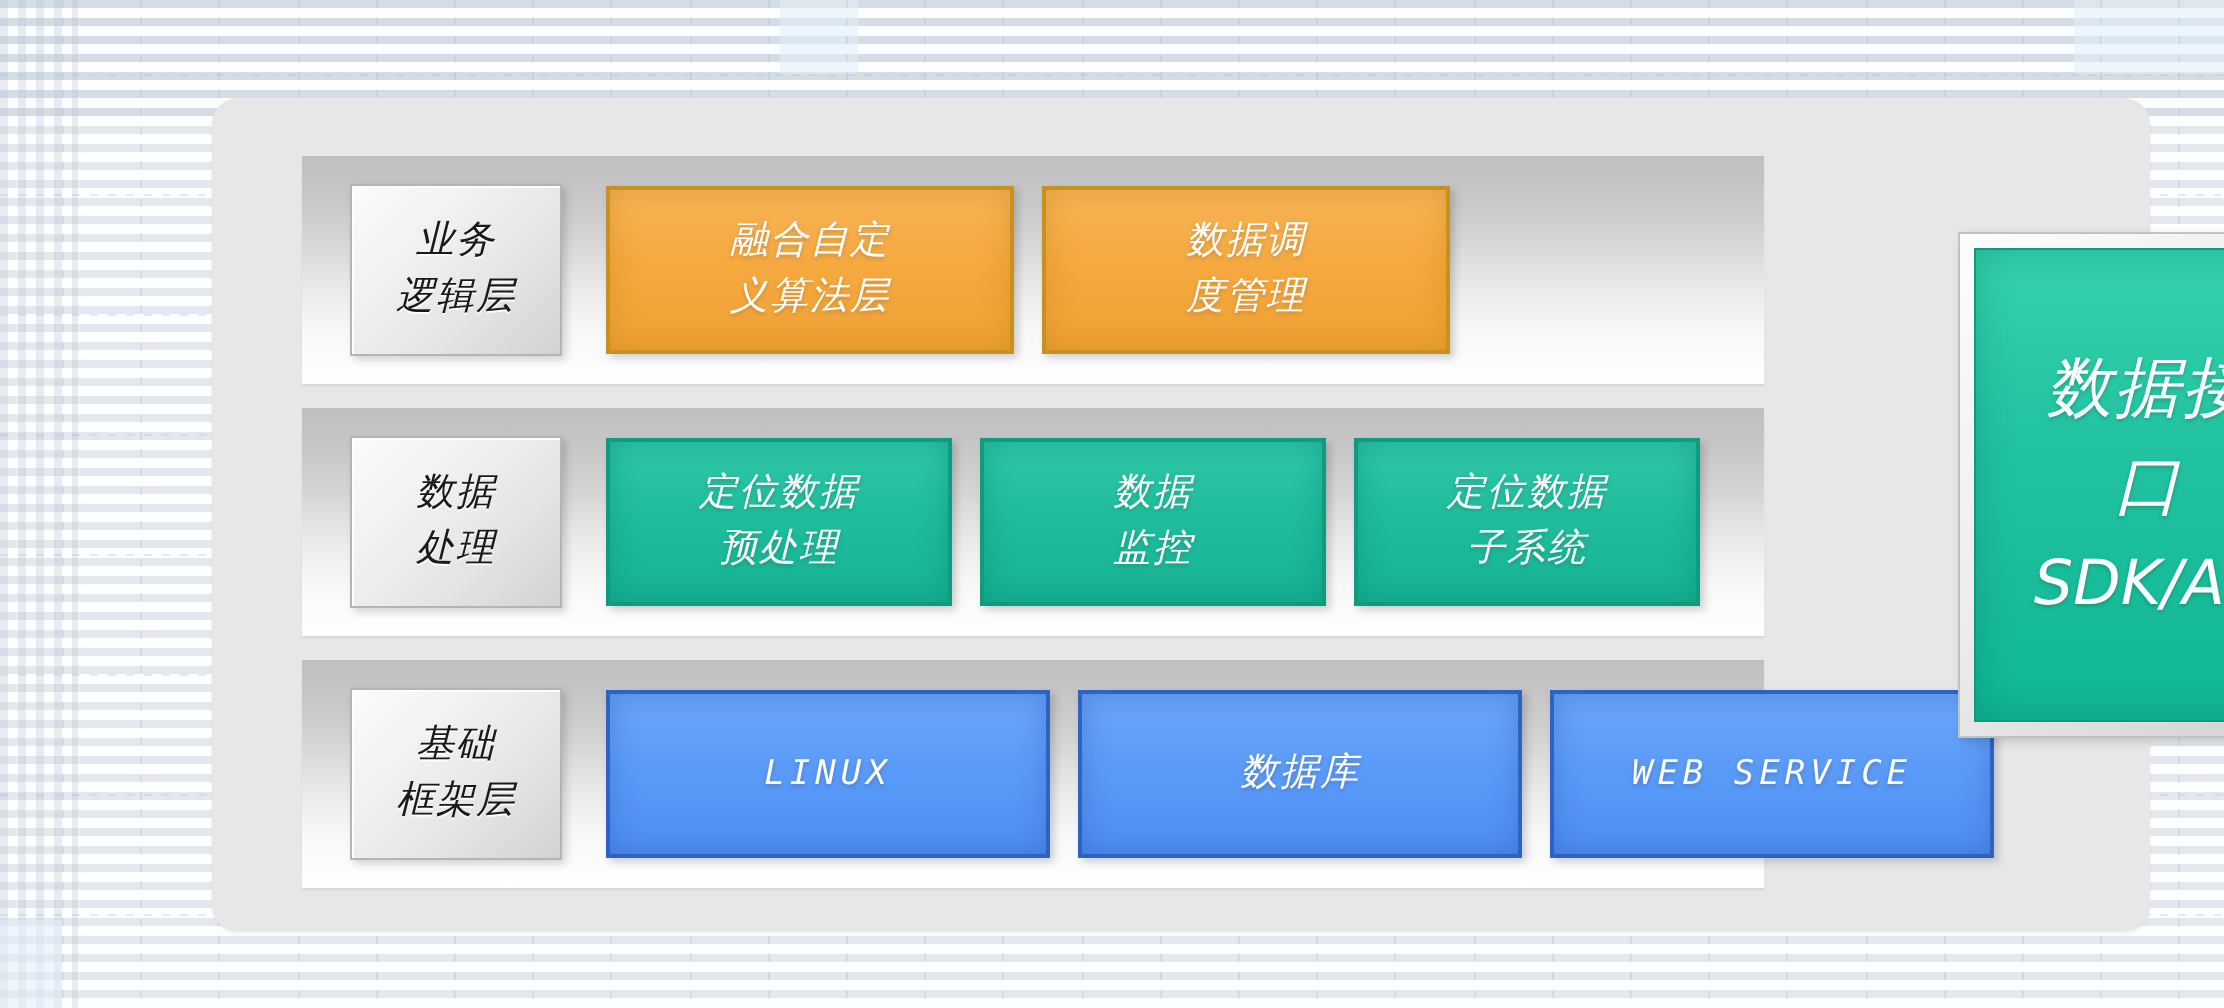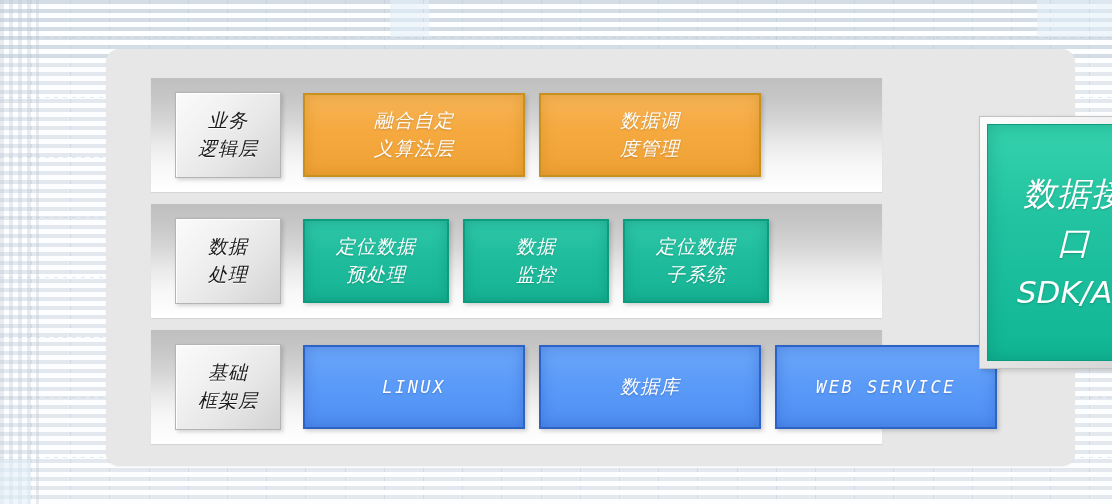--- a/index.html
+++ b/index.html
@@ -164,22 +164,22 @@
                 2px 2px 4px rgba(0,0,0,0.18);
     align-items: center;
   }
   .mono-label {
     font-family: "DejaVu Sans Mono", "Liberation Mono", monospace;
     font-size: 17px;
     letter-spacing: 2.5px;
   }
 
   
-  .row1 .arch-box { width: 222px; }
-  .row2 .arch-box { width: 146px; }
+  .row1 .arch-box { width: 204px; }
+  .row2 .arch-box { width: 173px; }
   .row3 .arch-box { width: 222px; }
 
   
   #api-panel-outer {
     position: absolute;
     left: 873px;
     top: 67px;
     width: 190px;
     height: 253px;
     background: linear-gradient(135deg, #fdfdfd 0%, #ececec 45%, #cfcfcf 100%);

